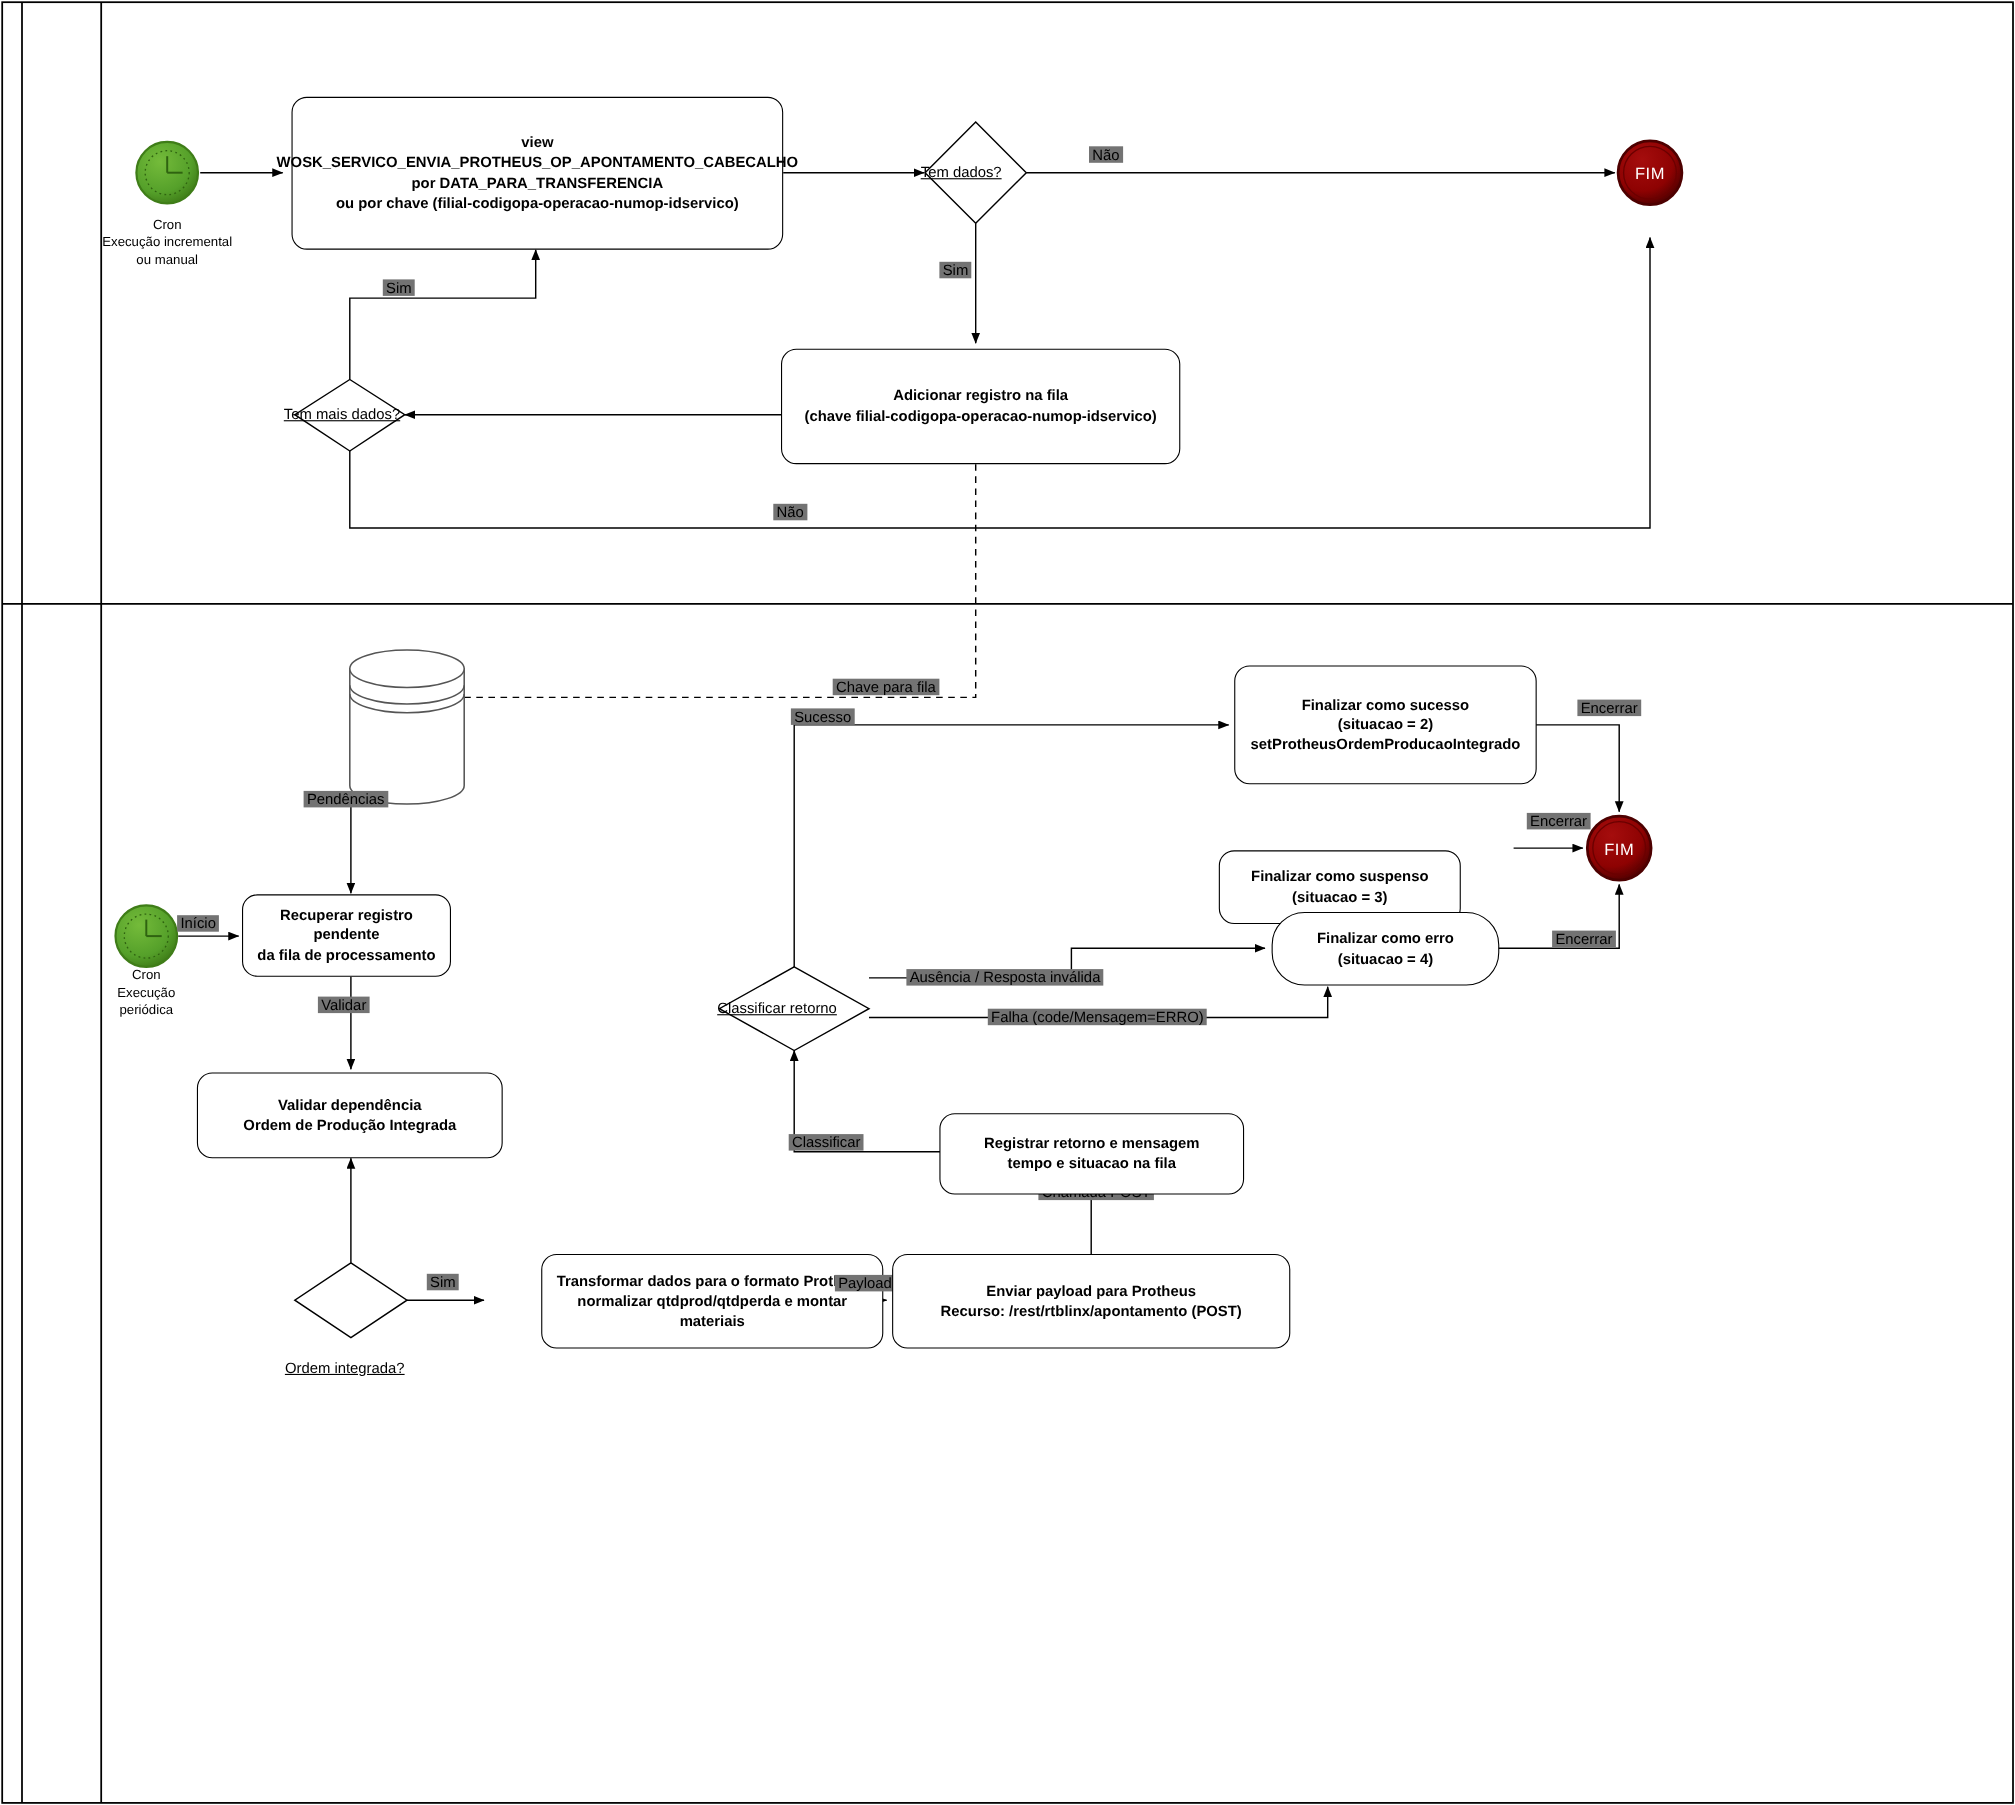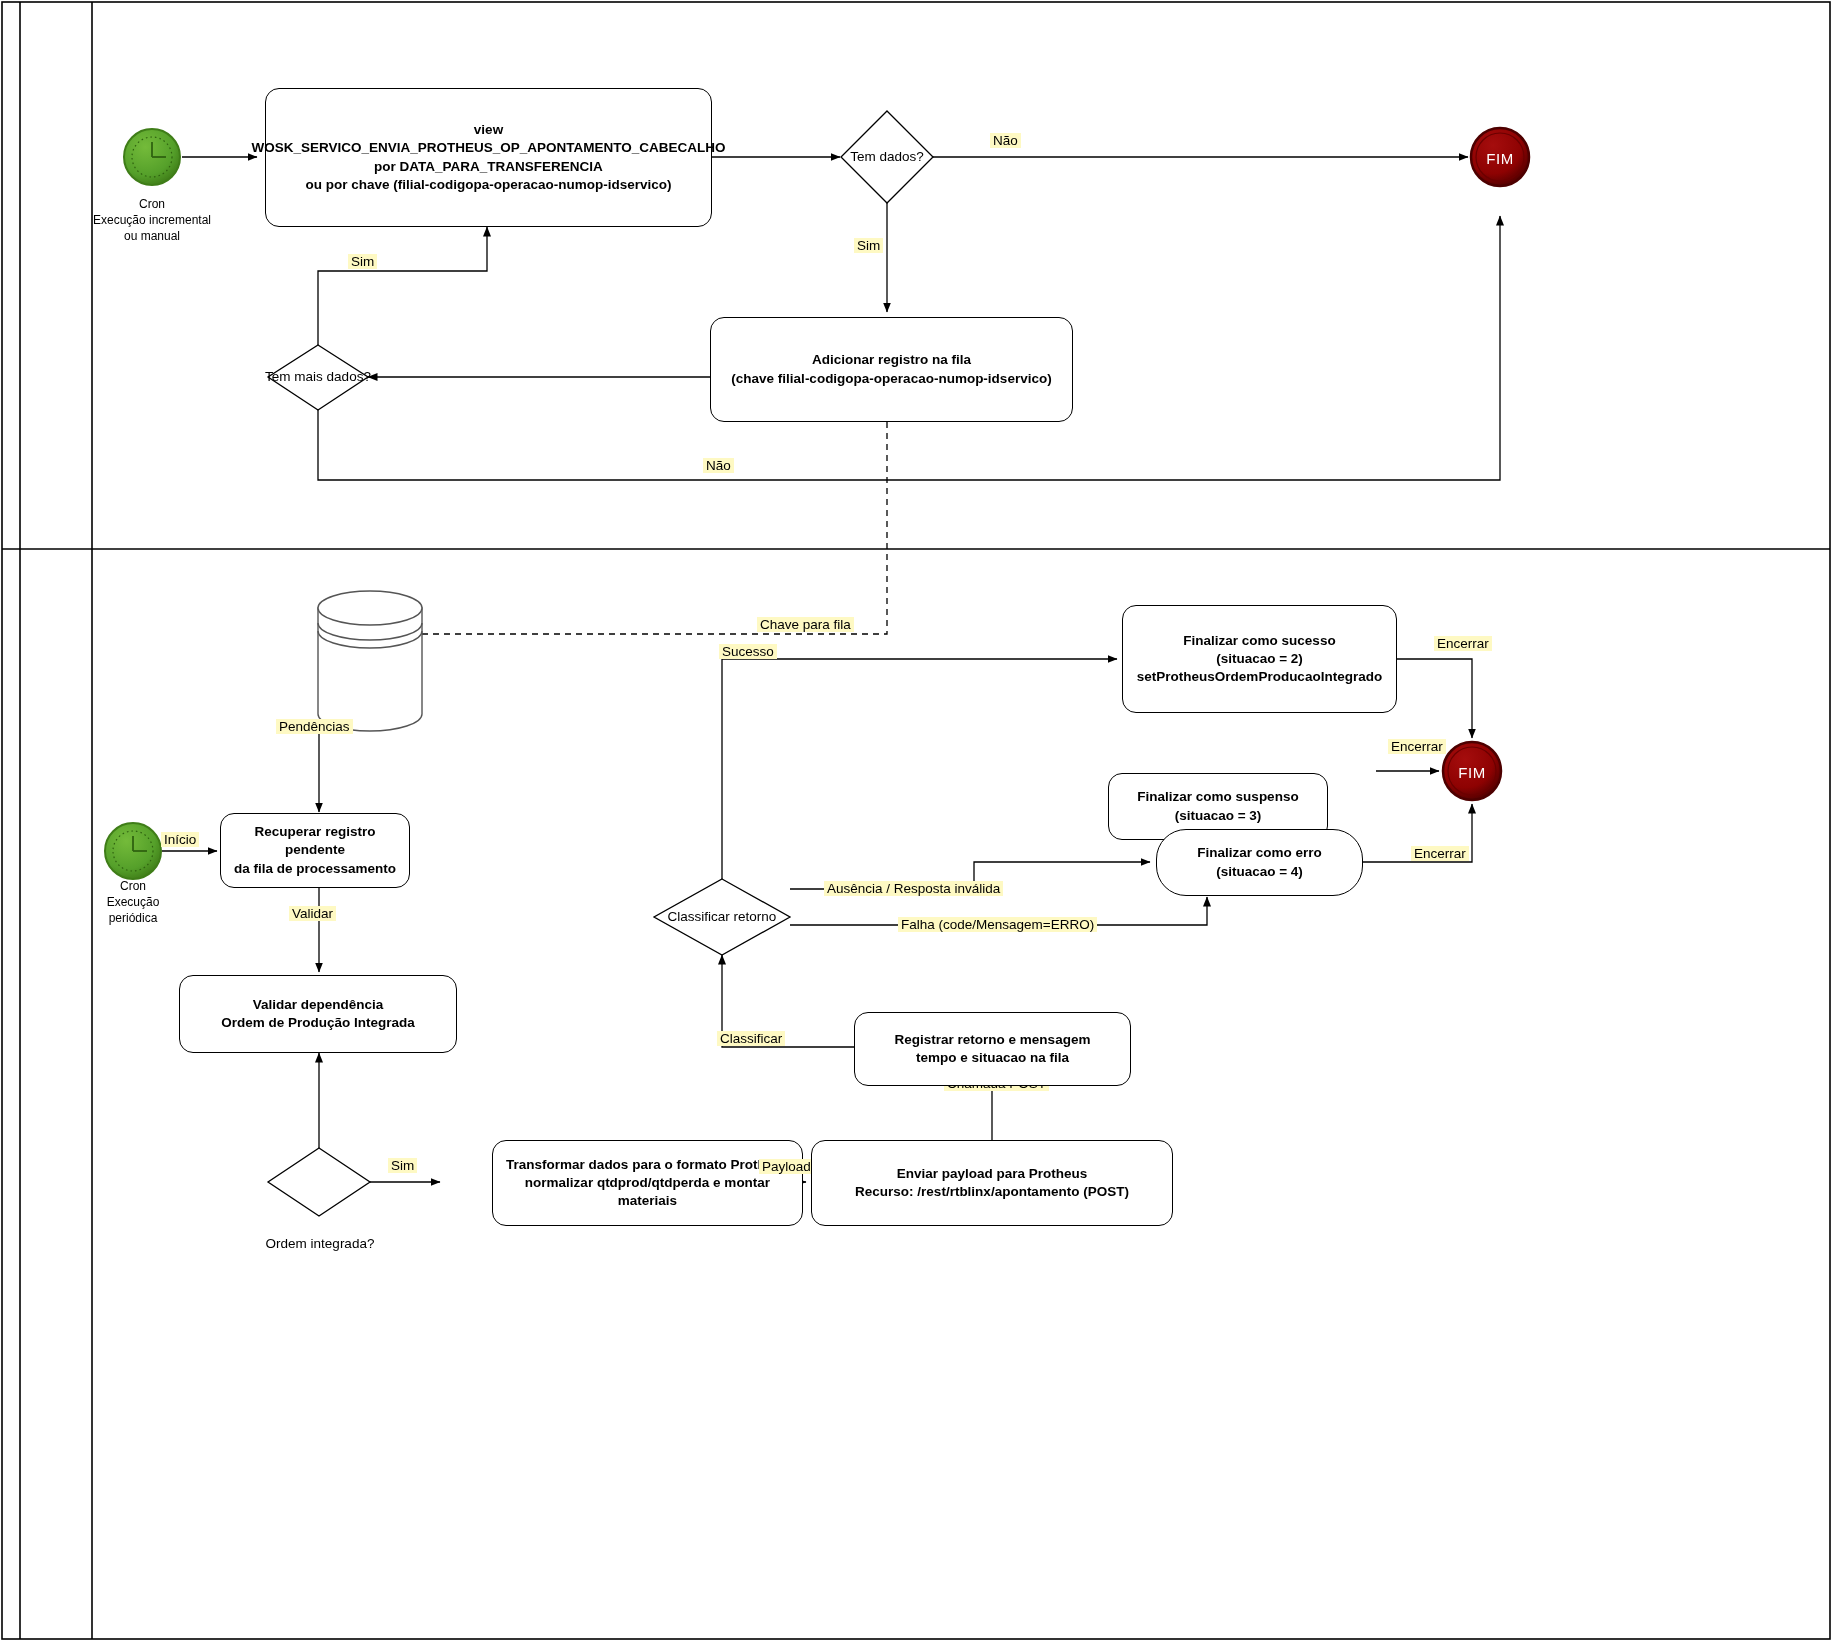--- a/index.html
+++ b/index.html
@@ -2,22 +2,22 @@
 <html><head>
 <meta charset="utf-8">
 <style>
   html,body{margin:0;padding:0;background:#ffffff;}
   body{font-family:"Liberation Sans","DejaVu Sans",sans-serif;}
   #canvas{position:relative;width:1832px;height:1641px;background:#ffffff;overflow:hidden;}
   .svg-layer{position:absolute;left:0;top:0;width:1832px;height:1641px;}
   .node{position:absolute;box-sizing:border-box;display:flex;align-items:center;justify-content:center;text-align:center;font-weight:bold;}
   .proc{background:#ffffff;border:1.3px solid #000000;border-radius:14px;}
   .proc .txt{font-size:13.5px;color:#000;line-height:1.34;padding:0 8px;white-space:pre-line;}
-  .decision-label{position:absolute;font-size:13.5px;color:#000;white-space:nowrap;text-align:center;}
-  .edge-label{position:absolute;font-size:13.5px;color:#000;white-space:nowrap;background:#fef9c3;padding:0 3px;}
+  .decision-label{position:absolute;font-size:13.5px;color:#000;white-space:nowrap;text-align:left;text-decoration:underline;}
+  .edge-label{position:absolute;font-size:13.5px;color:#000;white-space:nowrap;background:#737373;padding:0 3px;}
   .start-caption{position:absolute;font-size:12px;color:#000;text-align:center;line-height:1.34;white-space:pre-line;}
   .fim-node{position:absolute;border-radius:50%;display:flex;align-items:center;justify-content:center;
             color:#ffffff;font-size:15px;letter-spacing:.5px;}
 </style>
 </head>
 <body>
 
 <div id="canvas">
 
   <svg class="svg-layer" viewBox="0 0 1832 1641">

